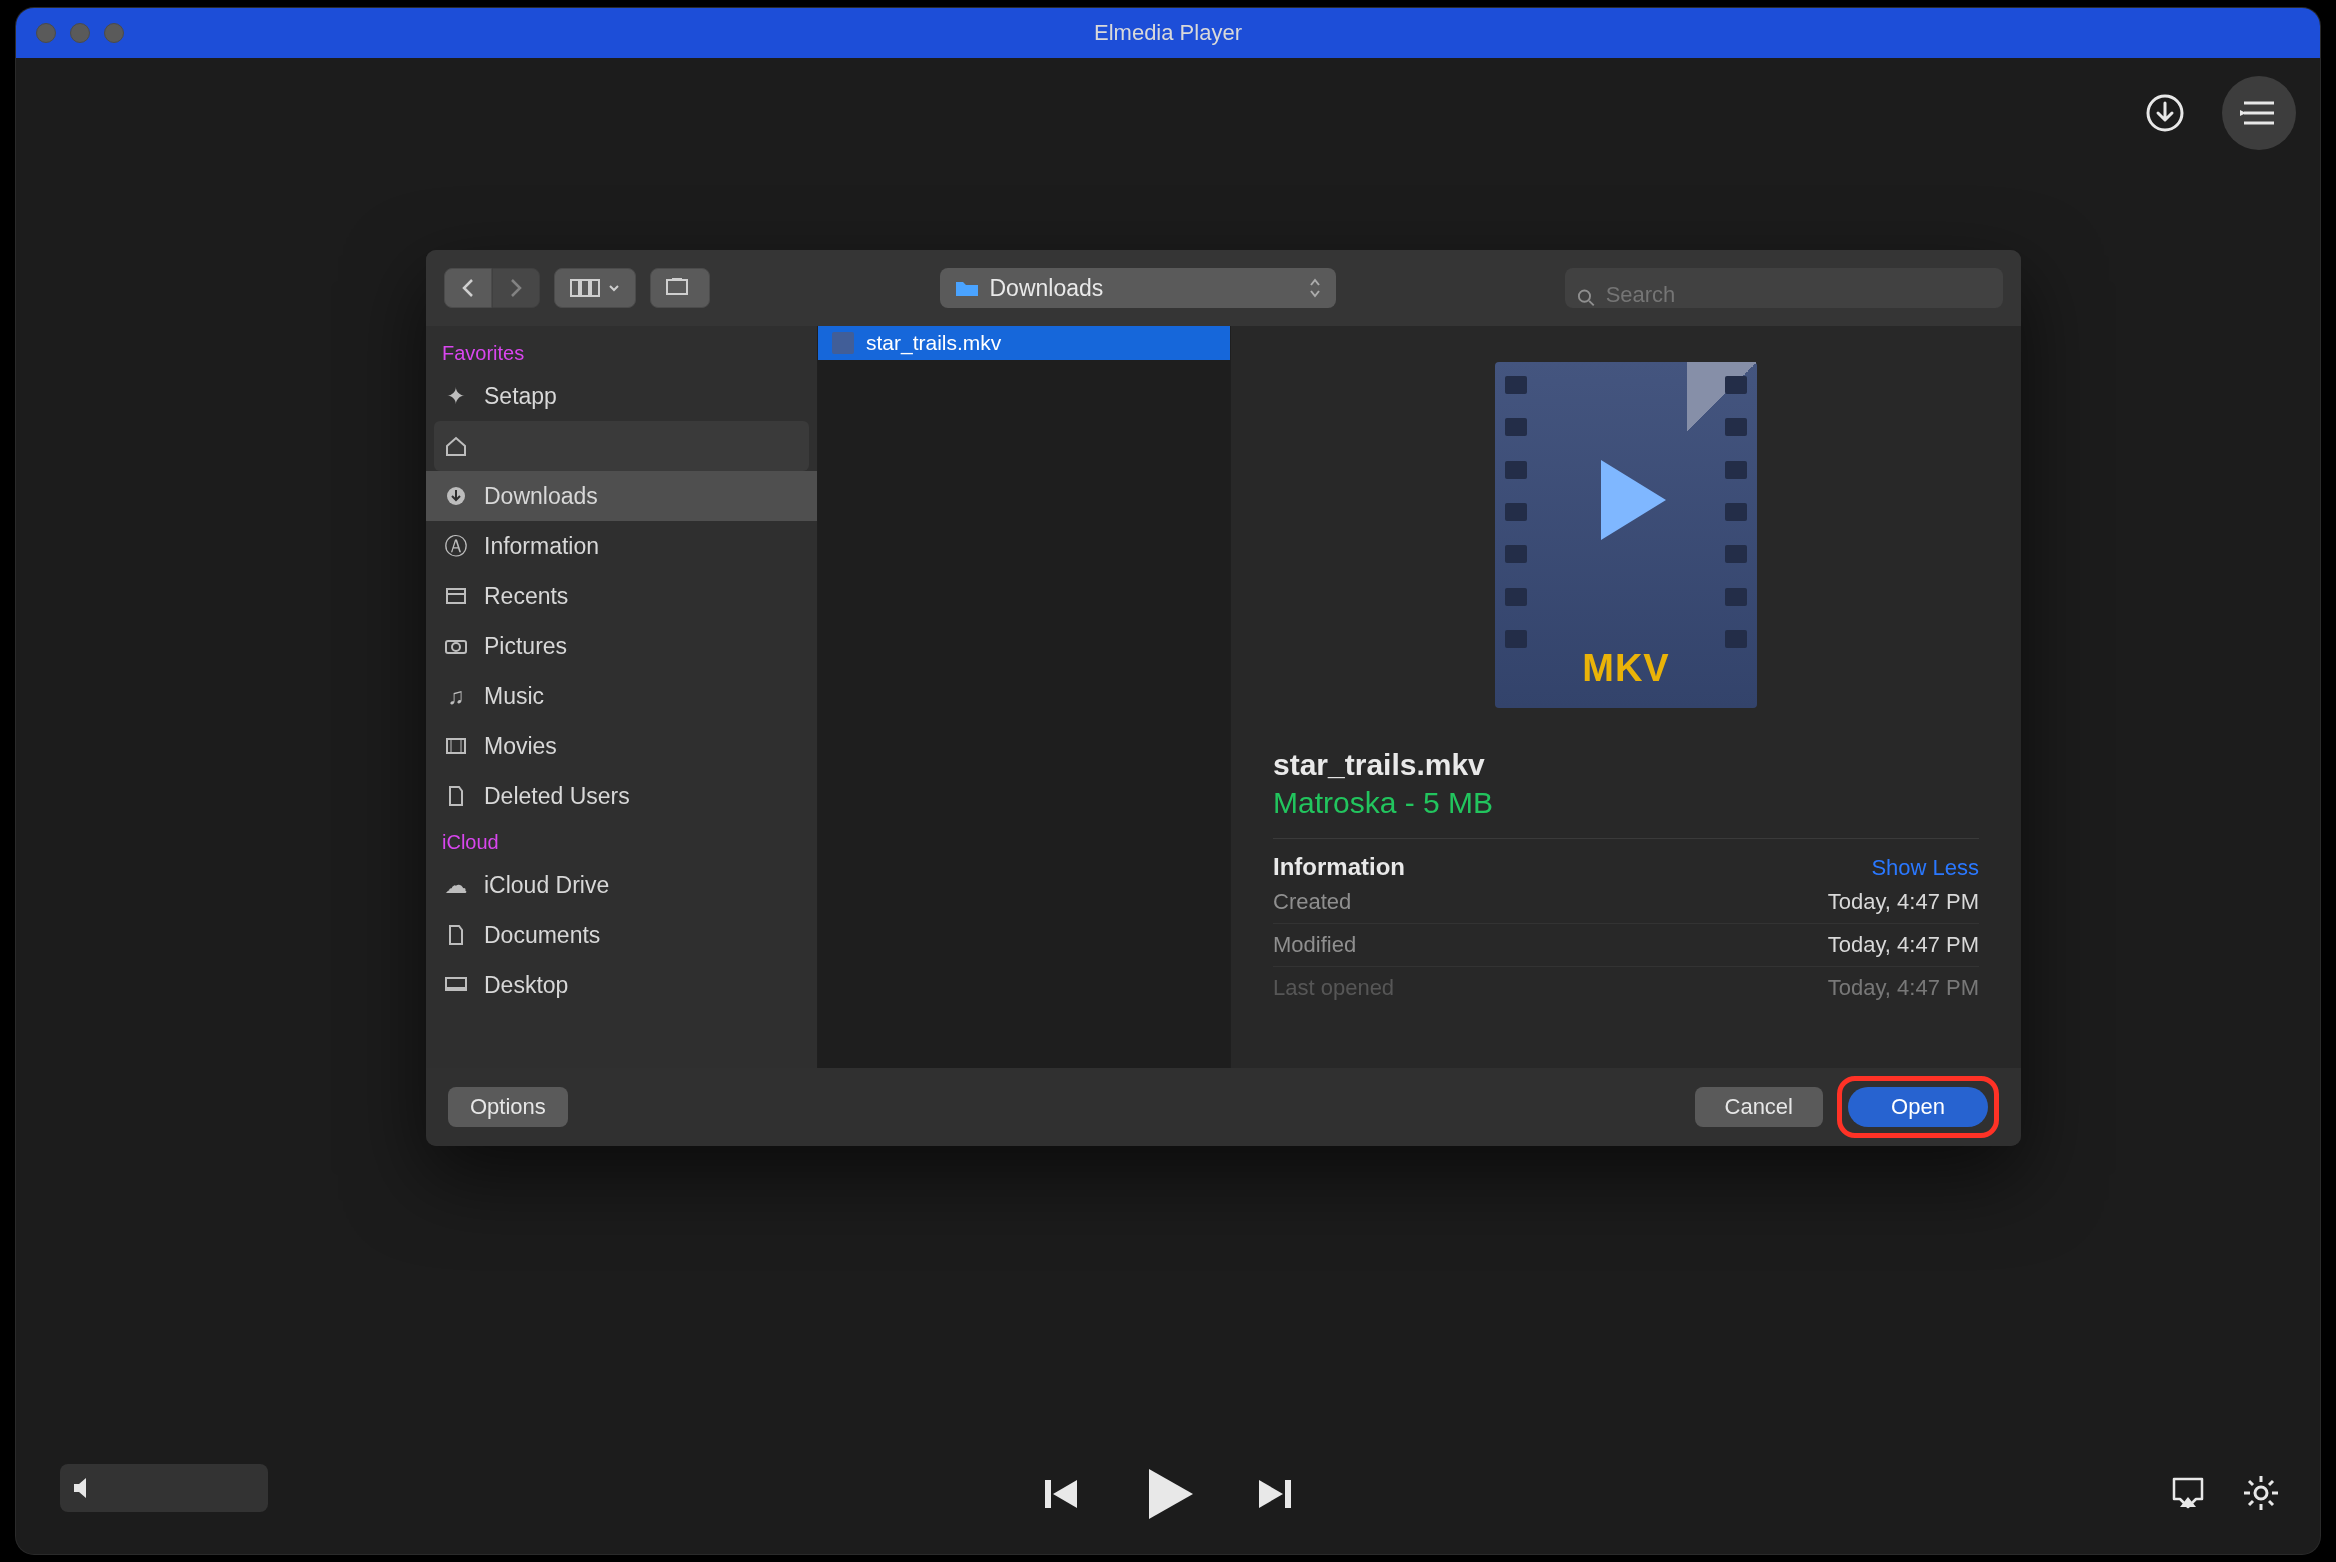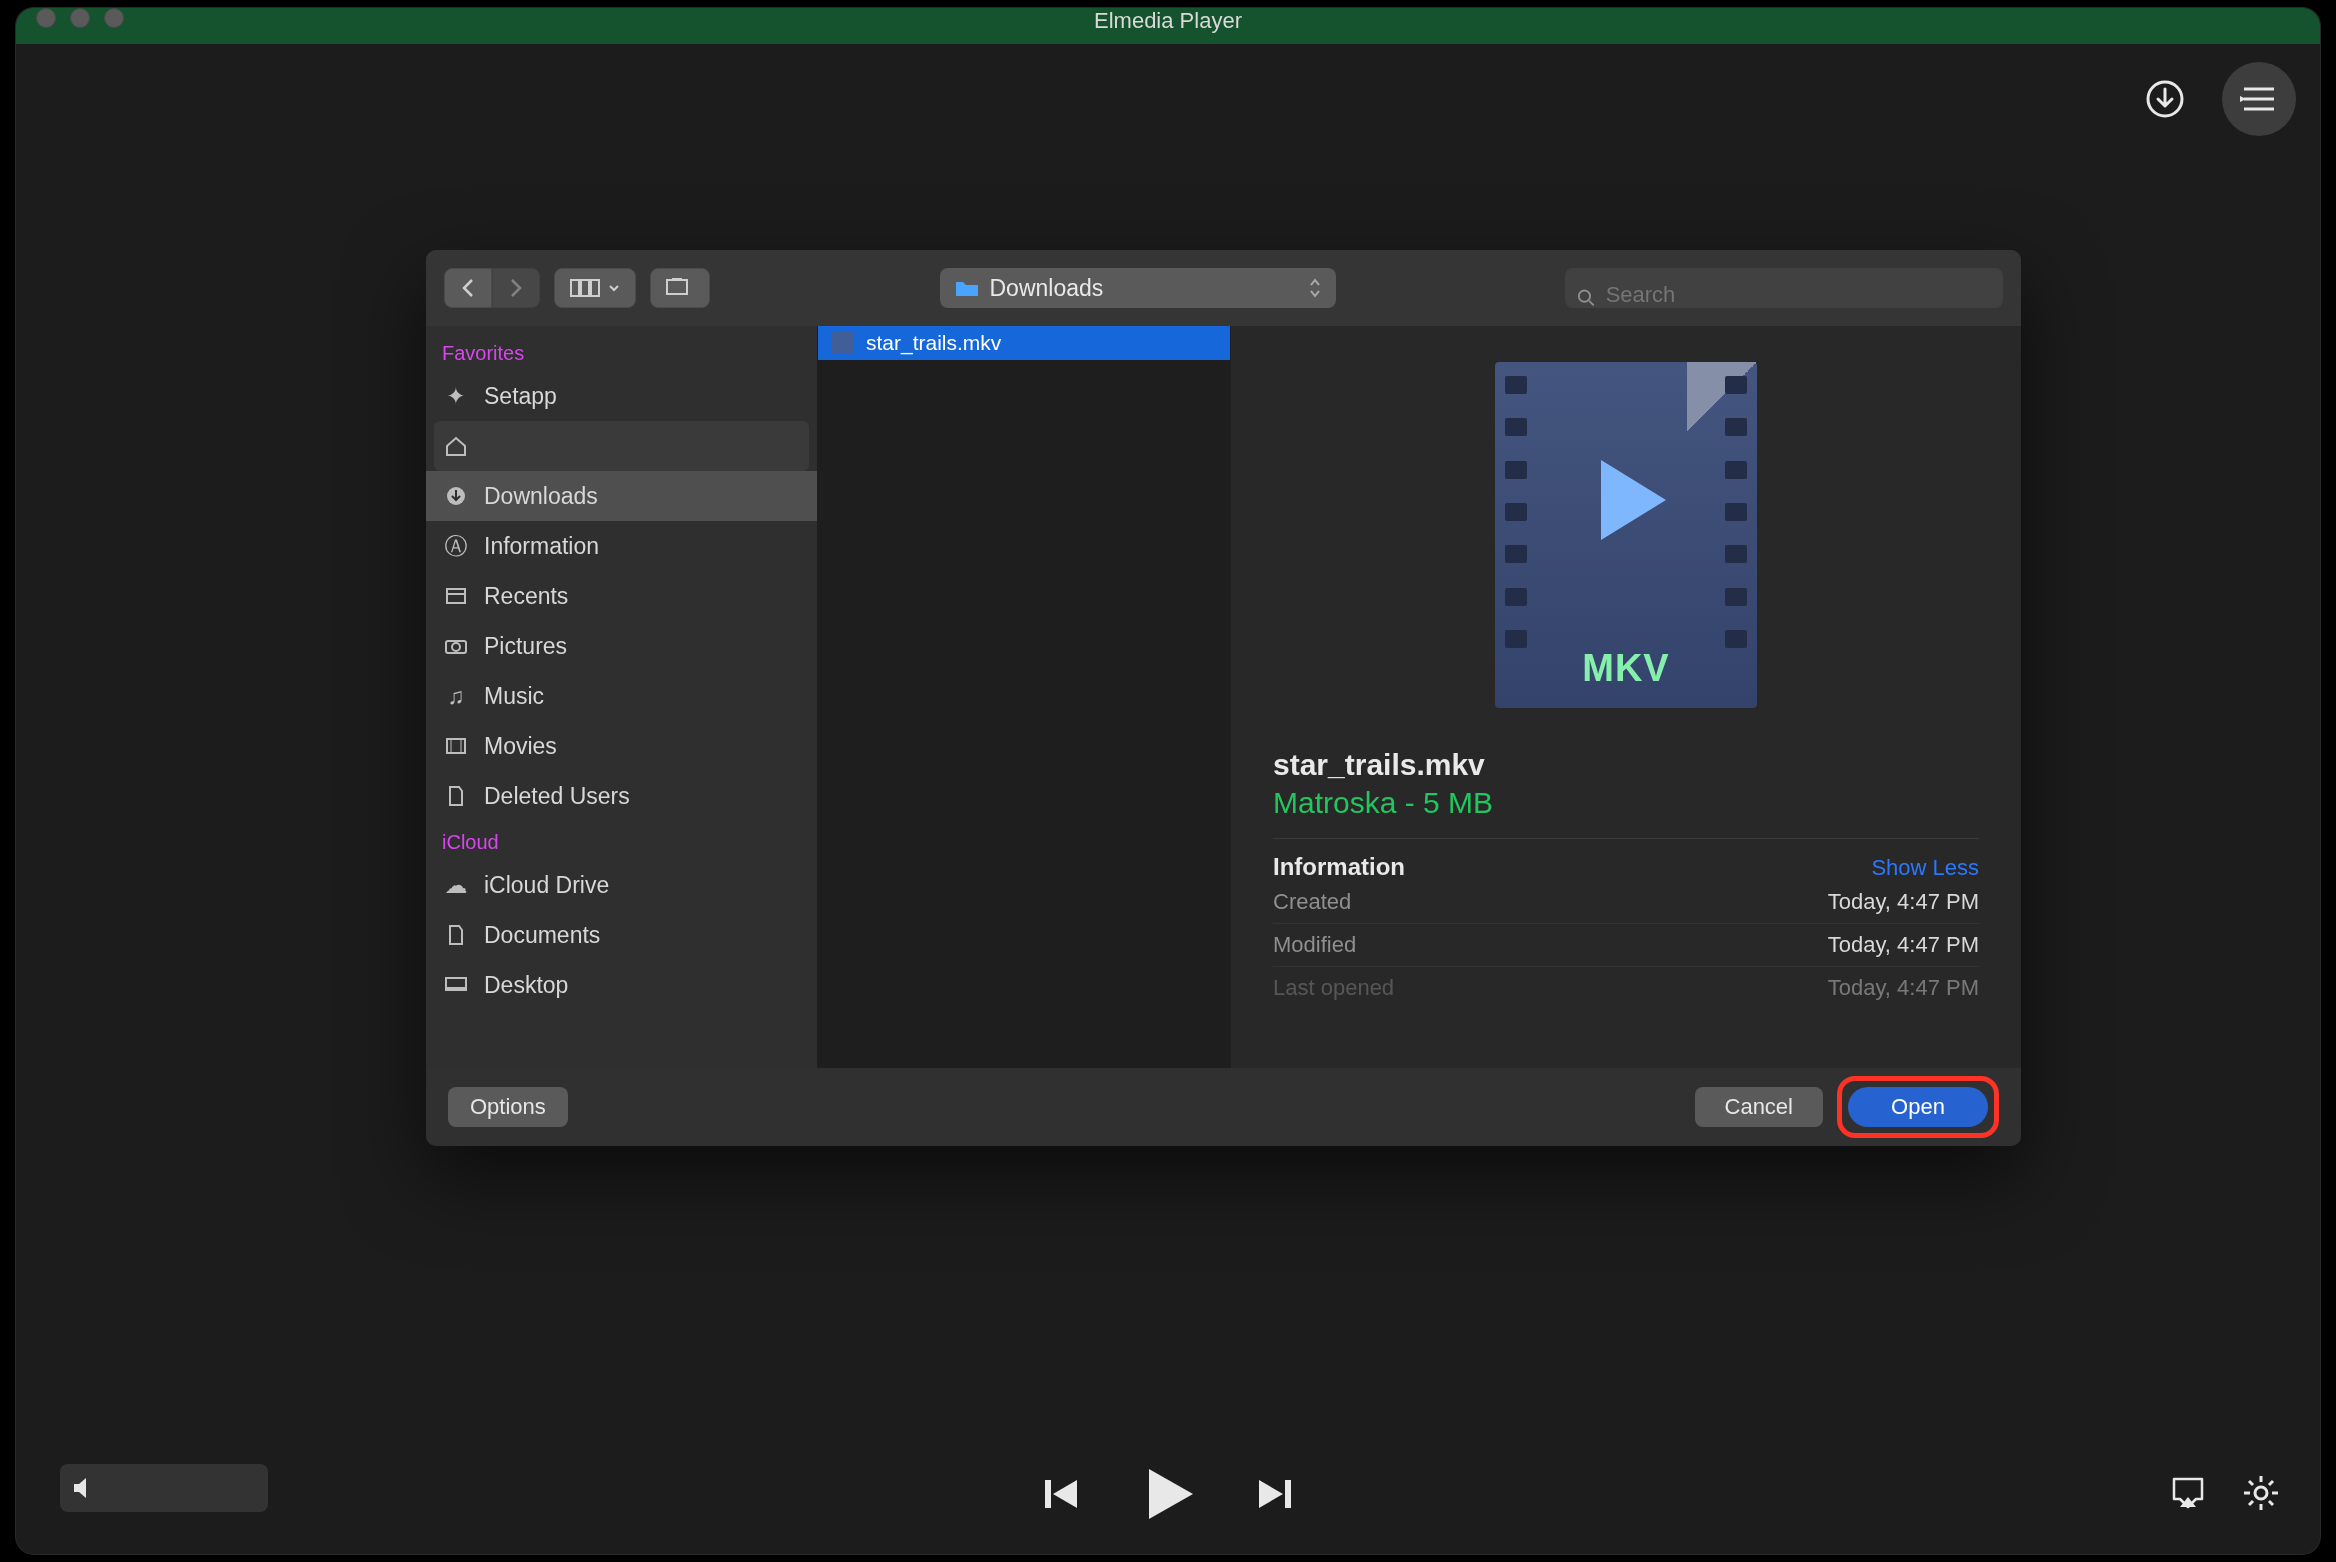--- a/index.html
+++ b/index.html
@@ -9,21 +9,21 @@
 .stage { width: 2336px; height: 1562px; background: #000; position: relative; }
 
 
 .app-window {
   position: absolute; left: 16px; top: 8px; width: 2304px; height: 1546px;
   background: #1c1c1c; border-radius: 18px; overflow: hidden;
   box-shadow: 0 0 0 1px #2a2a2a;
 }
 
 
-.titlebar { height: 36px; background: #14532d; display: flex; position: relative; }
+.titlebar { height: 50px; background: #1d4ed8; display: flex; align-items: center; position: relative; }
 .traffic-lights { display: flex; gap: 14px; margin-left: 20px; }
 .t-light { width: 20px; height: 20px; border-radius: 50%; background: #5a5a5a; border: 1px solid #4b4b4b; }
 .title-text { position: absolute; left: 0; right: 0; text-align: center; color: #d9d9d9; font-size: 22px; }
 
 
 .app-toolbar { height: 110px; display: flex; justify-content: flex-end; align-items: flex-start; padding: 18px 24px 0 0; gap: 20px; }
 .round-btn { width: 74px; height: 74px; border-radius: 50%; display: flex; align-items: center; justify-content: center; color: #e8e8e8; }
 .round-btn.filled { background: #3d3d3d; }
 
 
@@ -85,21 +85,21 @@
 
 
 .preview-col { background: #282828; padding: 36px 42px 0 42px; overflow: hidden; position: relative; }
 .big-icon { width: 262px; height: 346px; margin: 0 auto 40px; position: relative; }
 .big-icon .paper { position: absolute; inset: 0; background: linear-gradient(180deg,#44557f,#33436b); border-radius: 4px; }
 .big-icon .fold { position: absolute; right: 0; top: 0; width: 70px; height: 70px; background: linear-gradient(135deg,#868fa8 50%, transparent 50%); }
 .big-icon .sprockets { position: absolute; top: 14px; bottom: 60px; width: 22px; display: flex; flex-direction: column; justify-content: space-between; }
 .big-icon .sprockets span { width: 22px; height: 18px; background: #232d48; border-radius: 2px; }
 .big-icon .sprockets.l { left: 10px; } .big-icon .sprockets.r { right: 10px; }
 .big-icon .play { position: absolute; left: 50%; top: 40%; transform: translate(-50%,-50%); }
-.big-icon .mkv { position: absolute; left: 0; right: 0; bottom: 18px; text-align: center; color: #86efac; font-size: 38px; font-weight: 600; letter-spacing: 1px; }
+.big-icon .mkv { position: absolute; left: 0; right: 0; bottom: 18px; text-align: center; color: #eab308; font-size: 38px; font-weight: 600; letter-spacing: 1px; }
 
 .file-name { color: #e9e9e9; font-size: 30px; font-weight: 600; }
 .file-sub  { color: #22c55e; font-size: 30px; margin-top: 4px; }
 .divider { height: 1px; background: #3a3a3a; margin: 18px 0 14px; }
 .info-head { display: flex; align-items: baseline; justify-content: space-between; }
 .info-head h4 { color: #e9e9e9; font-size: 24px; font-weight: 700; }
 .show-less { color: #2a78ff; font-size: 22px; }
 .meta-row { display: flex; justify-content: space-between; font-size: 22px; padding: 8px 0; border-bottom: 1px solid #333; }
 .meta-row .k { color: #8f8f8f; } .meta-row .v { color: #d9d9d9; }
 .meta-row.fade { opacity: .45; border-bottom: none; }

